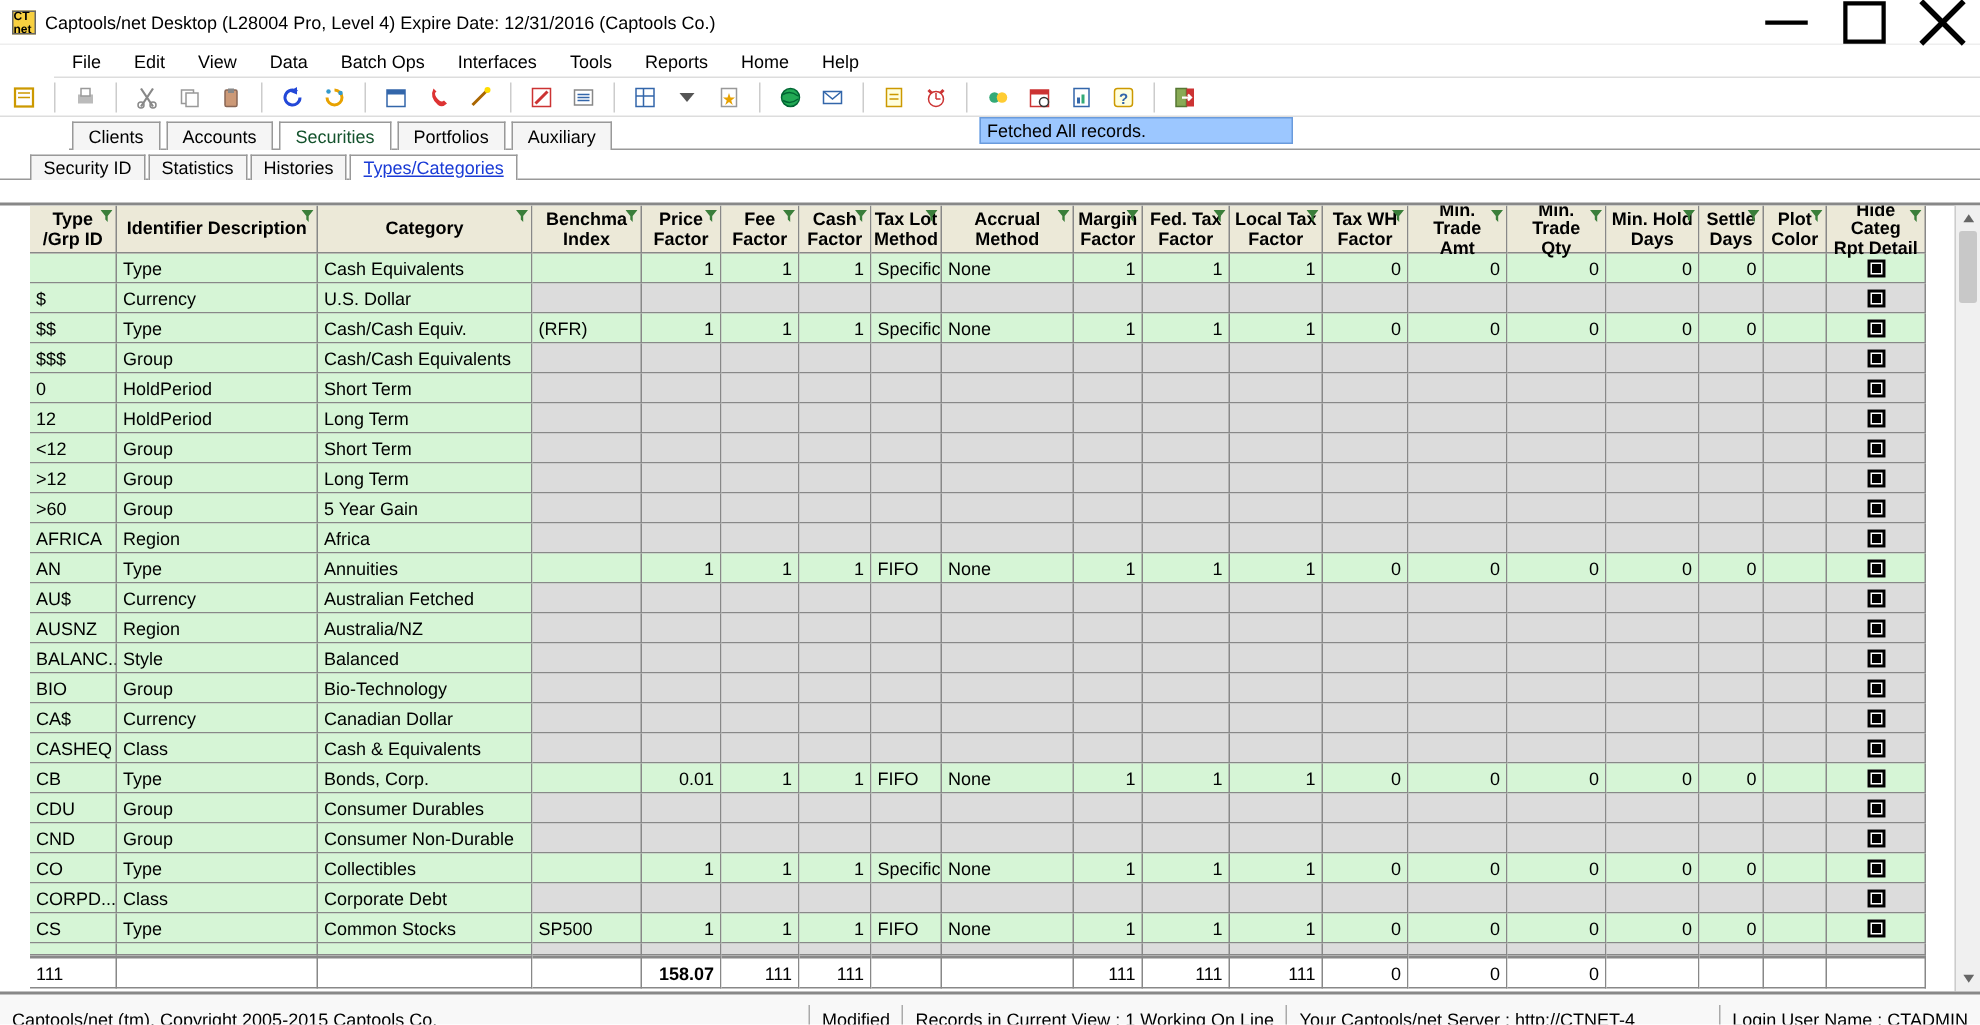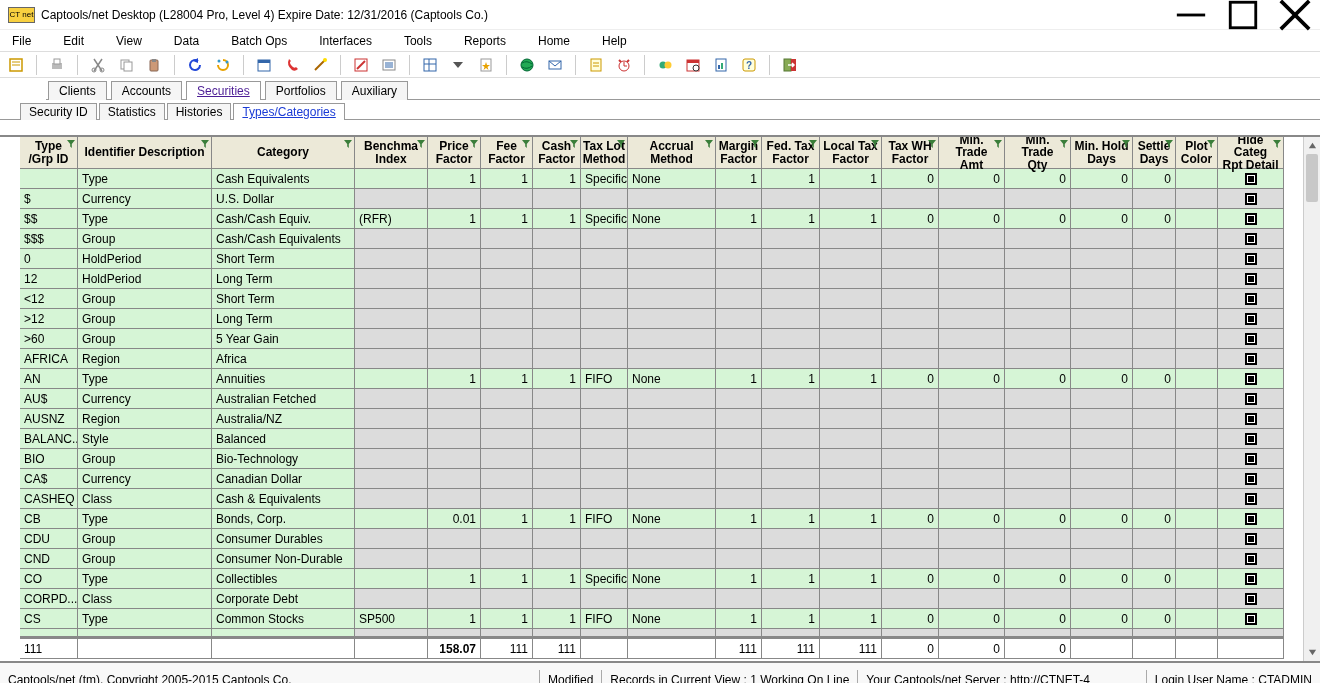--- a/index.html
+++ b/index.html
@@ -1,30 +1,30 @@
 <!DOCTYPE html>
 <html><head>
 <meta charset="utf-8">
 <style>
   * { box-sizing: border-box; margin: 0; padding: 0; }
   body { font-family: "Segoe UI", Tahoma, sans-serif; font-size: 12px; background:#fff; color:#000; width:1320px; height:683px; overflow:hidden; position:relative; }
   .titlebar { height:30px; display:flex; align-items:center; padding:0 8px; background:#fff; border-bottom:1px solid #eee;}
-  .titlebar .icon { width:27px; height:16px; background:#f8d040; border:1px solid #666; font-size:8px; display:flex; align-items:center; justify-content:center; font-weight:normal; margin-right:6px;}
+  .titlebar .icon { width:16px; height:16px; background:#f8d040; border:1px solid #666; font-size:8px; display:flex; align-items:center; justify-content:center; font-weight:bold; margin-right:6px;}
   .titlebar .title { flex:1; font-size:12px; color:#000;}
   .win-controls { display:flex; gap:18px; align-items:center;}
   .win-btn { width:34px; height:22px; display:flex; align-items:center; justify-content:center; font-size:13px; }
-  .menubar { height:22px; display:flex; align-items:center; padding:0 6px; gap:20px; border-bottom:1px solid #ddd;}
+  .menubar { height:22px; display:flex; align-items:center; padding:0 6px; gap:10px; border-bottom:1px solid #ddd;margin-left:36px;}
   .menubar span { padding:2px 6px; cursor:default;}
   .toolbar { height:26px; display:flex; align-items:center; padding:2px 6px; gap:8px; border-bottom:1px solid #ddd;}
   .tool { width:20px; height:20px; display:flex; align-items:center; justify-content:center; border-radius:3px;}
   .tool svg { width:16px; height:16px;}
   .sep { width:1px; height:20px; background:#ccc; margin:0 2px;}
   .tabrow { height:22px; display:flex; align-items:flex-end; position:relative; border-bottom:1px solid #999;margin-left:46px;}
   .tab { padding:2px 10px 2px 10px; border:1px solid #999; border-bottom:none; background:#f5f5f5; margin-right:2px; margin-left:2px; position:relative; top:1px; cursor:default; font-size:12px;}
-  .tab.active { background:#fff; color:#4c1d95; text-decoration:underline; }
+  .tab.active { background:#fff; color:#14532d; }
   .status-fetch { position:absolute; left:607px; top:0px; height:18px; width:209px; background:#9cc7ff; border:1px solid #6a9bdc; font-size:12px; padding:0 4px; display:flex; align-items:center;}
   .subtabrow { height:20px; display:flex; align-items:flex-end; border-bottom:1px solid #999; padding-left:20px;}
   .subtab { padding:1px 8px; border:1px solid #999; border-bottom:none; background:#f5f5f5; margin-right:2px; font-size:12px; position:relative; top:1px; cursor:default;}
   .subtab.active { background:#fff; color:#1a3bd6; text-decoration:underline;}
   .grid-wrap { position:absolute; left:0; right:0; top:135px; bottom:22px; overflow:hidden; border-top:2px solid #888;}
   .grid { display:grid; font-size:12px;padding-left:20px; }
   .hdr { background:#ece9d8; border:1px solid #888; border-top:none; border-left:none; display:flex; align-items:center; justify-content:center; text-align:center; padding:1px 3px; font-weight:bold; position:relative; height:32px; line-height:1.05;}
   .hdr .flt { position:absolute; top:1px; right:2px; width:8px; height:8px;}
   .flt svg{width:8px;height:8px;}
   .cell { border:1px solid #888; border-top:none; border-left:none; padding:1px 4px; height:20px; display:flex; align-items:center; overflow:hidden; white-space:nowrap;}
@@ -248,20 +248,21 @@
       </svg>
     </div>
   </div>
 
 <div class="tabrow" id="primary-tabs">
   <div class="tab">Clients</div>
     <div class="tab">Accounts</div>
     <div class="tab active">Securities</div>
     <div class="tab">Portfolios</div>
     <div class="tab">Auxiliary</div>
+    <div class="status-fetch">Fetched All records.</div>
 </div>
 
 <div class="subtabrow" id="secondary-tabs">
     <div class="subtab">Security ID</div>
     <div class="subtab">Statistics</div>
     <div class="subtab">Histories</div>
     <div class="subtab active">Types/Categories</div>
   </div>
 
 <div class="grid-wrap">

